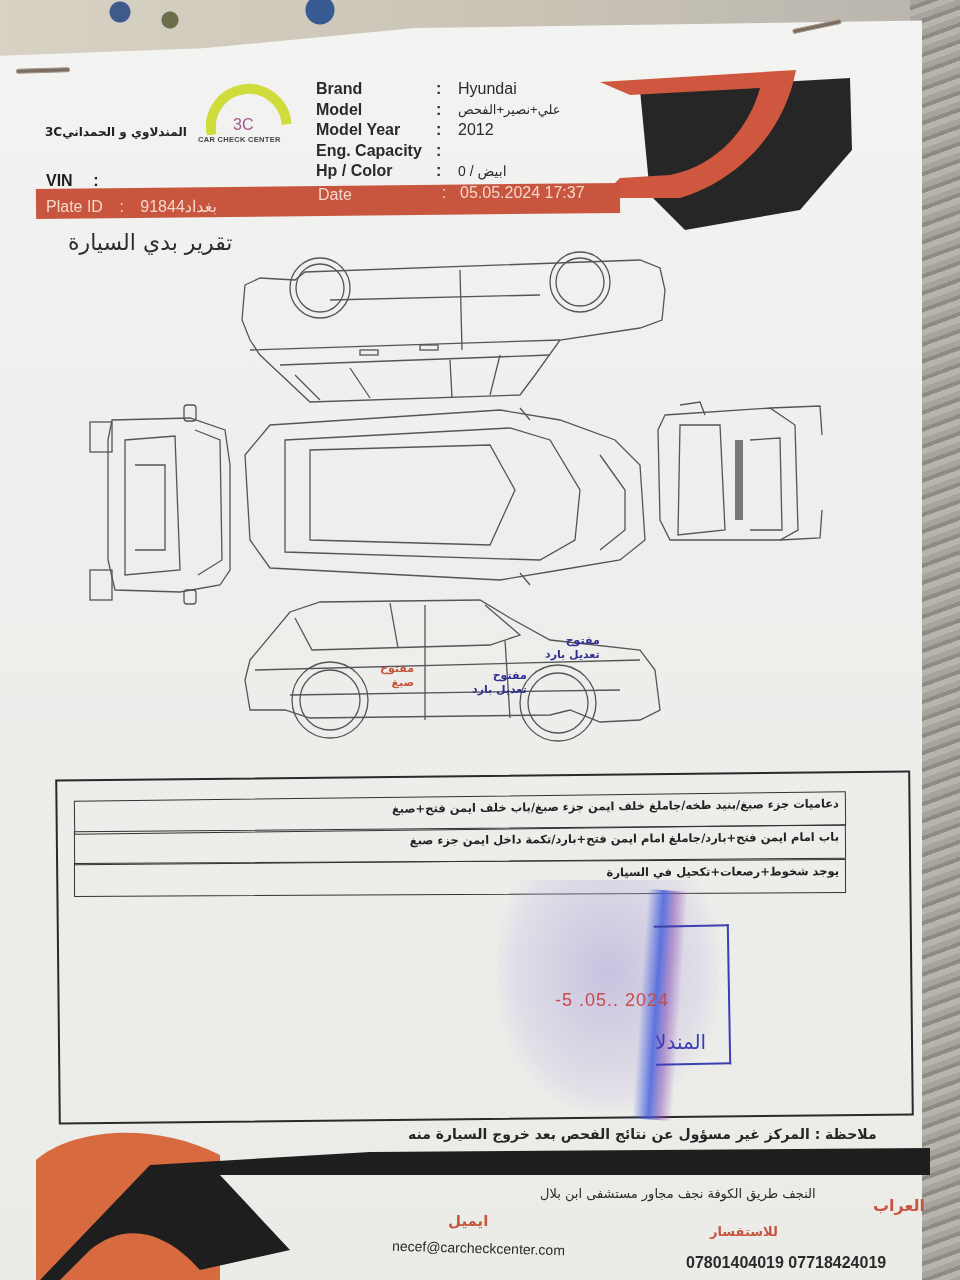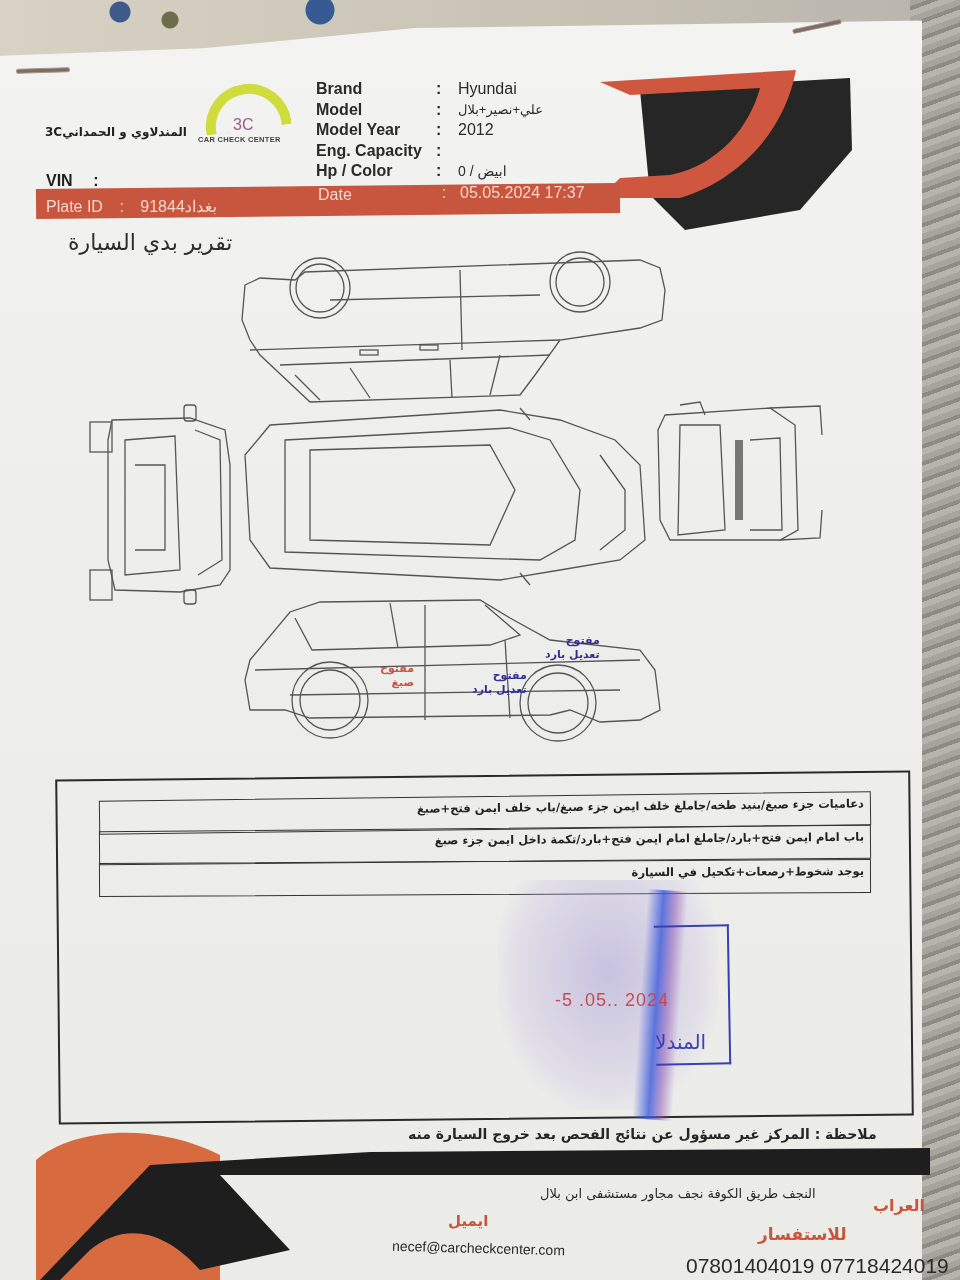--- a/index.html
+++ b/index.html
@@ -75,21 +75,21 @@
 
   
   .diagram { position: absolute; left: 80px; top: 240px; width: 760px; height: 530px; }
   .annot { position: absolute; font-size: 11px; font-weight: bold; line-height: 14px; direction: rtl; text-align: right; font-family: "DejaVu Sans", sans-serif; }
 
   
   .notes-box {
     position: absolute; left: 57px; top: 775px; width: 855px; height: 345px;
     border: 2.5px solid #2a2a2a; transform: rotate(-0.6deg);
   }
-  .notes-table { position: absolute; left: 99px; top: 797px; width: 772px; }
+  .notes-table { position: absolute; left: 74px; top: 797px; width: 772px; }
   .note-row {
     position: relative; height: 34px; border: 1.5px solid #333; margin-top: -1.5px;
     direction: rtl; font-size: 11.5px; font-weight: bold; color: #222; padding: 4px 6px 0 6px;
     line-height: 15px; font-family: "DejaVu Sans", sans-serif;
   }
   .note-row.tilt1 { transform: rotate(-0.7deg); }
   .note-row.tilt2 { transform: rotate(-0.5deg); }
   .note-row.tilt3 { transform: rotate(-0.3deg); }
 
   
@@ -113,22 +113,22 @@
     position: absolute; left: 408px; top: 1126px; font-size: 14px; font-weight: bold; color: #262626;
     direction: rtl; font-family: "DejaVu Sans", sans-serif;
   }
 
   
   .deco-bottom { position: absolute; left: 30px; top: 1130px; width: 900px; height: 150px; }
   .addr-label { position: absolute; left: 873px; top: 1196px; font-size: 16px; font-weight: bold; color: #c8553e; direction: rtl; font-family: "DejaVu Sans", sans-serif; }
   .addr-text { position: absolute; left: 540px; top: 1186px; font-size: 13px; color: #2a2a2a; direction: rtl; font-family: "DejaVu Sans", sans-serif; }
   .email-label { position: absolute; left: 448px; top: 1212px; font-size: 15px; font-weight: bold; color: #c8553e; direction: rtl; font-family: "DejaVu Sans", sans-serif; }
   .email-text { position: absolute; left: 392px; top: 1240px; font-size: 14px; color: #2a2a2a; font-family: "Liberation Sans", sans-serif; transform: rotate(1.5deg); }
-  .inq-label { position: absolute; left: 758px; top: 1224px; font-size: 17px; font-weight: bold; color: #c8553e; direction: rtl; font-family: "DejaVu Sans", sans-serif; }
-  .phones { position: absolute; left: 686px; top: 1254px; font-size: 21px; color: #2a2a2a; font-family: "Liberation Sans", sans-serif; }
+  .inq-label { position: absolute; left: 710px; top: 1224px; font-size: 13px; font-weight: bold; color: #c8553e; direction: rtl; font-family: "DejaVu Sans", sans-serif; }
+  .phones { position: absolute; left: 686px; top: 1254px; font-size: 16px; color: #2a2a2a; font-family: "Liberation Sans", sans-serif; font-weight: bold; }
 </style>
 </head>
 <body>
 
 <div class="fabric"></div>
 <div class="fabric-right"></div>
 
 <div class="paper"></div>
 <div class="staple" style="left:16px;top:68px;transform:rotate(-2deg);"></div>
 <div class="staple" style="left:792px;top:24px;width:50px;transform:rotate(-12deg);"></div>
@@ -153,21 +153,21 @@
 
 <div class="fields">
   <div class="field-row">
     <span class="field-label">Brand</span>
     <span class="field-colon">:</span>
     <span class="field-value">Hyundai</span>
   </div>
   <div class="field-row">
     <span class="field-label">Model</span>
     <span class="field-colon">:</span>
-    <span class="field-value" style="font-size:13px;">علي+نصير+بلال</span>
+    <span class="field-value" style="font-size:13px;">علي+نصير+الفحص</span>
   </div>
   <div class="field-row">
     <span class="field-label">Model Year</span>
     <span class="field-colon">:</span>
     <span class="field-value">2012</span>
   </div>
   <div class="field-row">
     <span class="field-label">Eng. Capacity</span>
     <span class="field-colon">:</span>
     <span class="field-value"></span>

